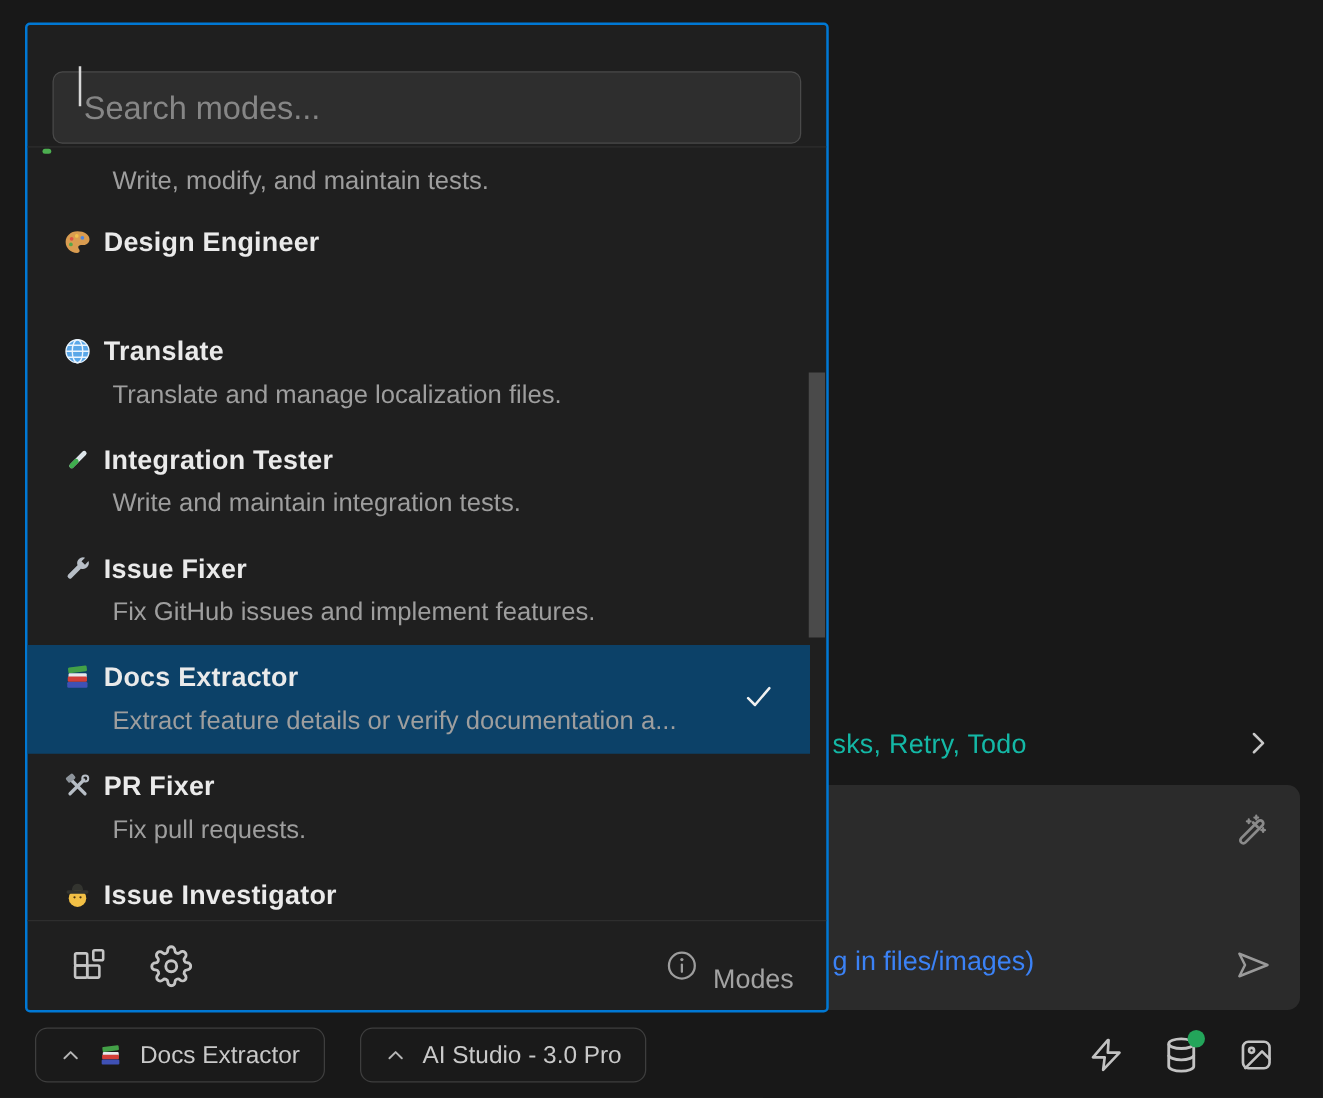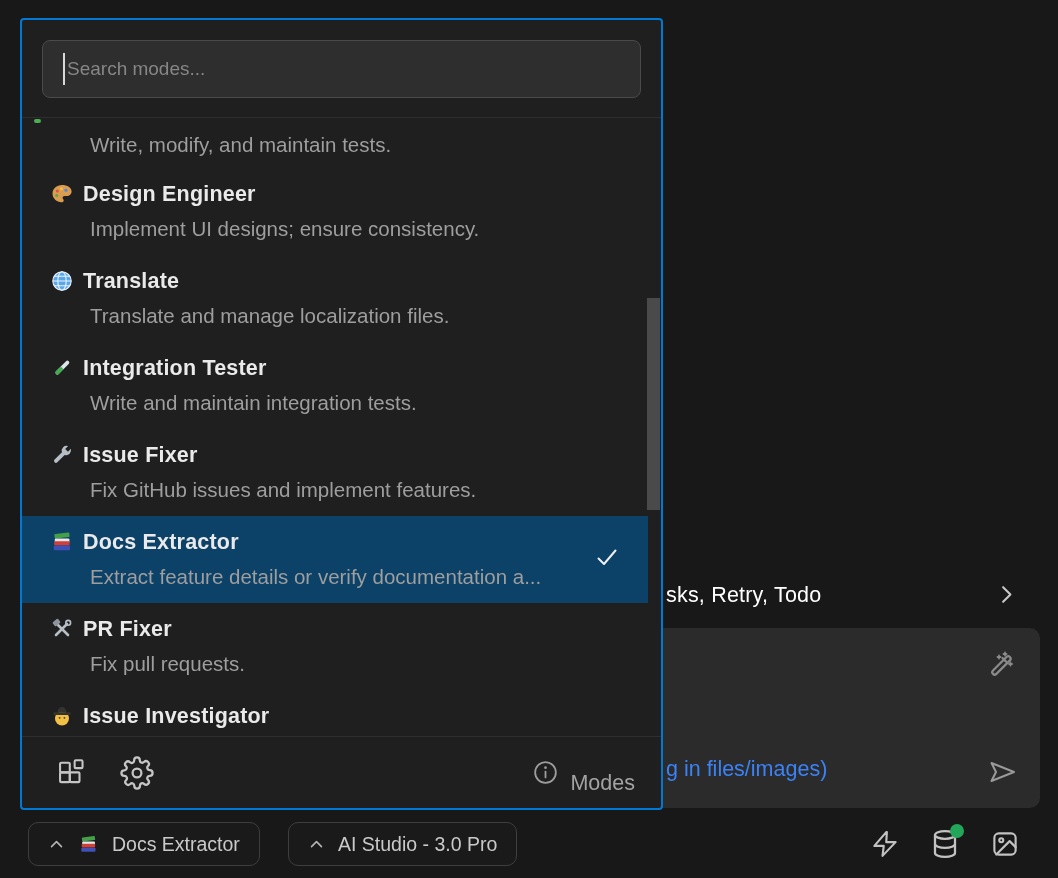--- a/index.html
+++ b/index.html
@@ -9,21 +9,21 @@
     font-family: "Liberation Sans", "DejaVu Sans", sans-serif;
     position: relative;
     color: #ccc;
   }
 
   
   .chat-header-row {
     position: absolute; left: 666px; top: 578px; width: 380px; height: 34px;
     display: flex; align-items: center;
   }
-  .chat-header-text { font-size: 21.5px; color: #ffffff; letter-spacing: .2px; }
+  .chat-header-text { font-size: 21.5px; color: #14b8a6; letter-spacing: .2px; }
   .chat-header-row .chev-right { position: absolute; right: 26px; top: 3px; }
 
   .chat-box {
     position: absolute; left: 640px; top: 628px; width: 400px; height: 180px;
     background: #2b2b2b; border-radius: 10px;
   }
   .wand { position: absolute; top: 20px; right: 24px; width: 32px; height: 32px; }
   .chat-placeholder {
     position: absolute; left: 26px; bottom: 26px;
     font-size: 21.5px; color: #3b82f6;
@@ -35,22 +35,22 @@
     position: absolute; left: 20px; top: 18px; width: 643px; height: 792px;
     background: #1f1f1f;
     border: 2px solid #0078d4;
     border-radius: 4px;
     z-index: 10;
   }
   .search-wrap { position: absolute; left: 20px; top: 20px; right: 20px; height: 58px; }
   .search-input {
     width: 100%; height: 100%;
     background: #2e2e2e; border: 1px solid #4a4a4a; border-radius: 8px;
-    font-family: inherit; font-size: 19px; color: #e0e0e0;
-    padding: 0 20px 0 24px; outline: none;
+    font-family: inherit; font-size: 26px; color: #e0e0e0;
+    padding: 0 20px 0 24px; outline: none; margin-top: 17px;
   }
   .search-input::placeholder { color: #868686; }
   .fake-caret {
     position: absolute; left: 21px; top: 13px; width: 2px; height: 32px;
     background: #d8d8d8;
   }
 
   .mode-list {
     position: absolute; left: 0; right: 0; top: 97px; bottom: 73px;
     border-top: 1px solid #2e2e2e;
@@ -161,21 +161,20 @@
       <div class="mode-head">
         <svg class="emoji" viewBox="0 0 24 24">
           <path d="M12 3C6.6 3 2.5 6.8 2.5 11.6c0 4.8 4.1 8.7 9.1 8.7 1.3 0 2.1-.8 2.1-1.8 0-.6-.3-1-.6-1.4-.3-.4-.5-.8-.5-1.3 0-1 .9-1.8 2.2-1.8h2.1c2.6 0 4.7-2 4.7-4.6C21.6 5.7 17.3 3 12 3z" fill="#d99c50"></path>
           <circle cx="7.3" cy="9" r="1.5" fill="#e05243"></circle>
           <circle cx="11.4" cy="6.7" r="1.5" fill="#f1c04c"></circle>
           <circle cx="15.9" cy="8.2" r="1.5" fill="#4f86e0"></circle>
           <circle cx="6.7" cy="13.5" r="1.5" fill="#57a64a"></circle>
         </svg>
         <span class="mode-name">Design Engineer</span>
       </div>
-      <div class="mode-desc">Implement UI designs; ensure consistency.</div>
     </div>
 
     <div class="mode-item">
       <div class="mode-head">
         <svg class="emoji" viewBox="0 0 24 24">
           <circle cx="12" cy="12" r="9.2" fill="#5aa7e8"></circle>
           <g stroke="#eaf4fd" stroke-width="1.1" fill="none">
             <circle cx="12" cy="12" r="9.2"></circle>
             <ellipse cx="12" cy="12" rx="4.2" ry="9.2"></ellipse>
             <path d="M2.8 12h18.4M4.1 7.2h15.8M4.1 16.8h15.8"></path>

